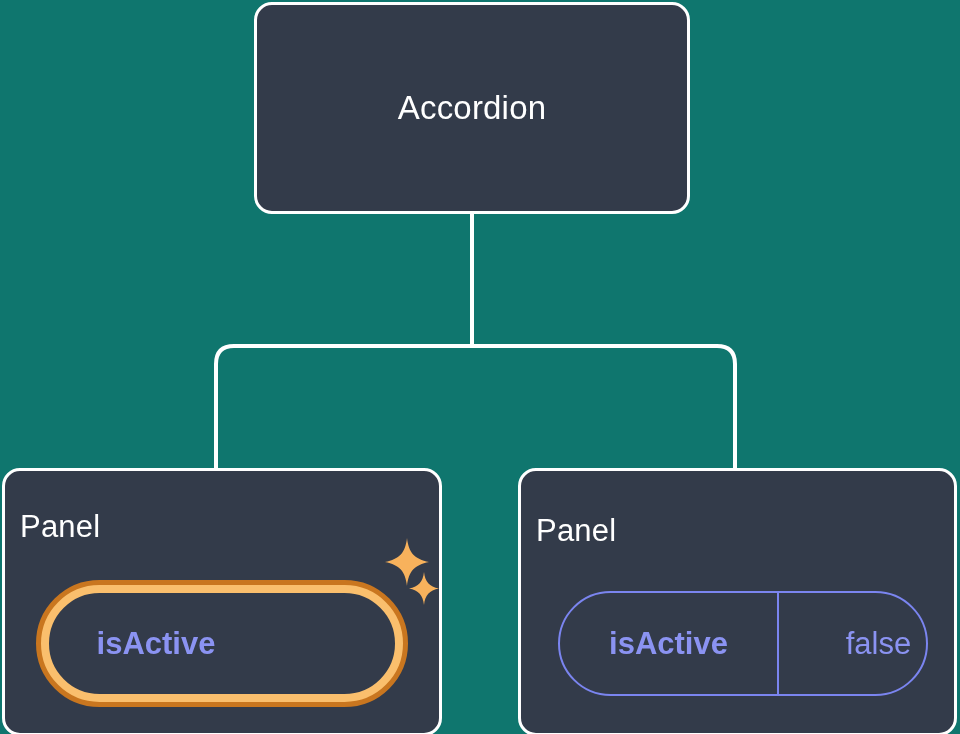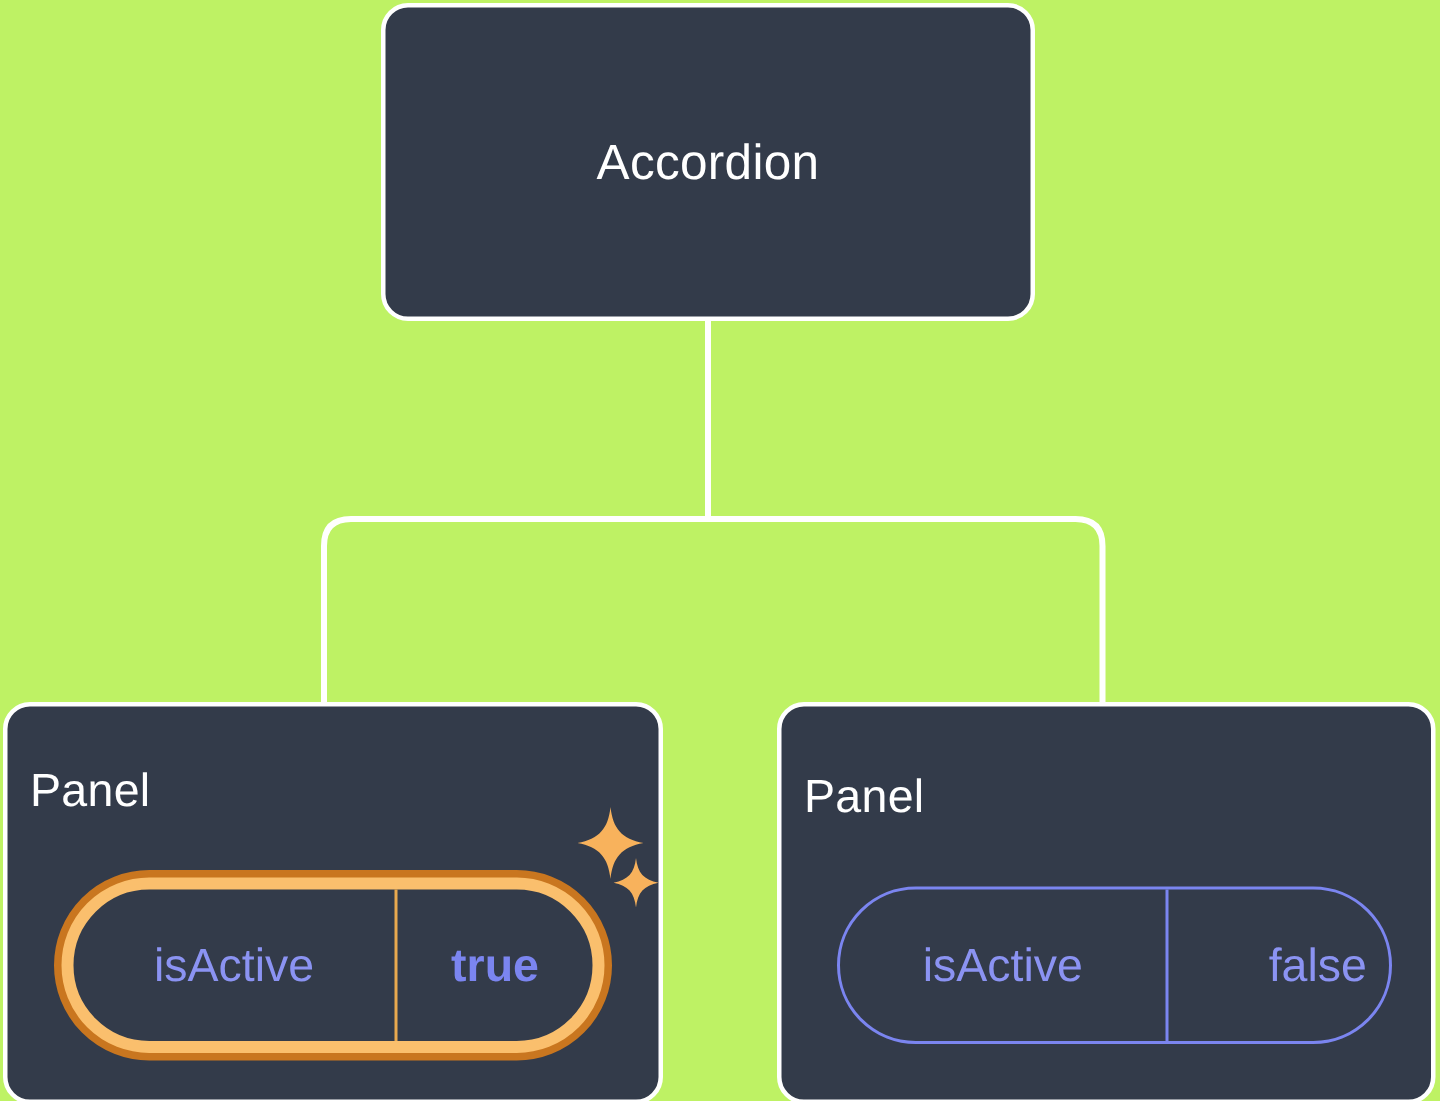--- a/index.html
+++ b/index.html
@@ -4,21 +4,21 @@
 <style>
   html, body {
     margin: 0;
     padding: 0;
     background: #4d6670;
   }
   #stage {
     position: relative;
     width: 960px;
     height: 734px;
-    background: #bef264;
+    background: #0f766e;
     overflow: hidden;
     font-family: "Liberation Sans", sans-serif;
   }
 
   
   #connectors {
     position: absolute;
     left: 0; top: 0;
     width: 960px; height: 734px;
     pointer-events: none;
@@ -83,20 +83,21 @@
     border-radius: 999px;
   }
   .pill-cell {
     display: flex;
     align-items: center;
     justify-content: center;
     box-sizing: border-box;
   }
   .pill-key {
     flex: 0 0 auto;
+    font-weight: bold;
   }
   .pill-val {
     flex: 0 0 auto;
   }
 
   
   .pill-plain {
     border: 2px solid #7b85f0;
     background: transparent;
   }
@@ -198,21 +199,20 @@
   </div>
 
   <div class="node" id="node-panel-left">
     <div class="panel-title">Panel</div>
 
     <div id="pill-left-wrap">
       <div class="ring-outer"></div>
       <div class="ring-inner"></div>
       <div id="pill-left">
         <div class="pill-cell pill-key">isActive</div>
-        <div class="pill-cell pill-val">true</div>
       </div>
     </div>
   </div>
 
   <svg class="sparkle" id="sparkle-large" viewBox="0 0 44 48" aria-hidden="true">
     <path d="M22 0 C23.6 14.5 29.5 21.2 44 24 C29.5 26.8 23.6 33.5 22 48 C20.4 33.5 14.5 26.8 0 24 C14.5 21.2 20.4 14.5 22 0 Z" fill="#f8b25c"></path>
   </svg>
   <svg class="sparkle" id="sparkle-small" viewBox="0 0 30 33" aria-hidden="true">
     <path d="M15 0 C16.1 10 20.3 14.6 30 16.5 C20.3 18.4 16.1 23 15 33 C13.9 23 9.7 18.4 0 16.5 C9.7 14.6 13.9 10 15 0 Z" fill="#f8b25c"></path>
   </svg>

